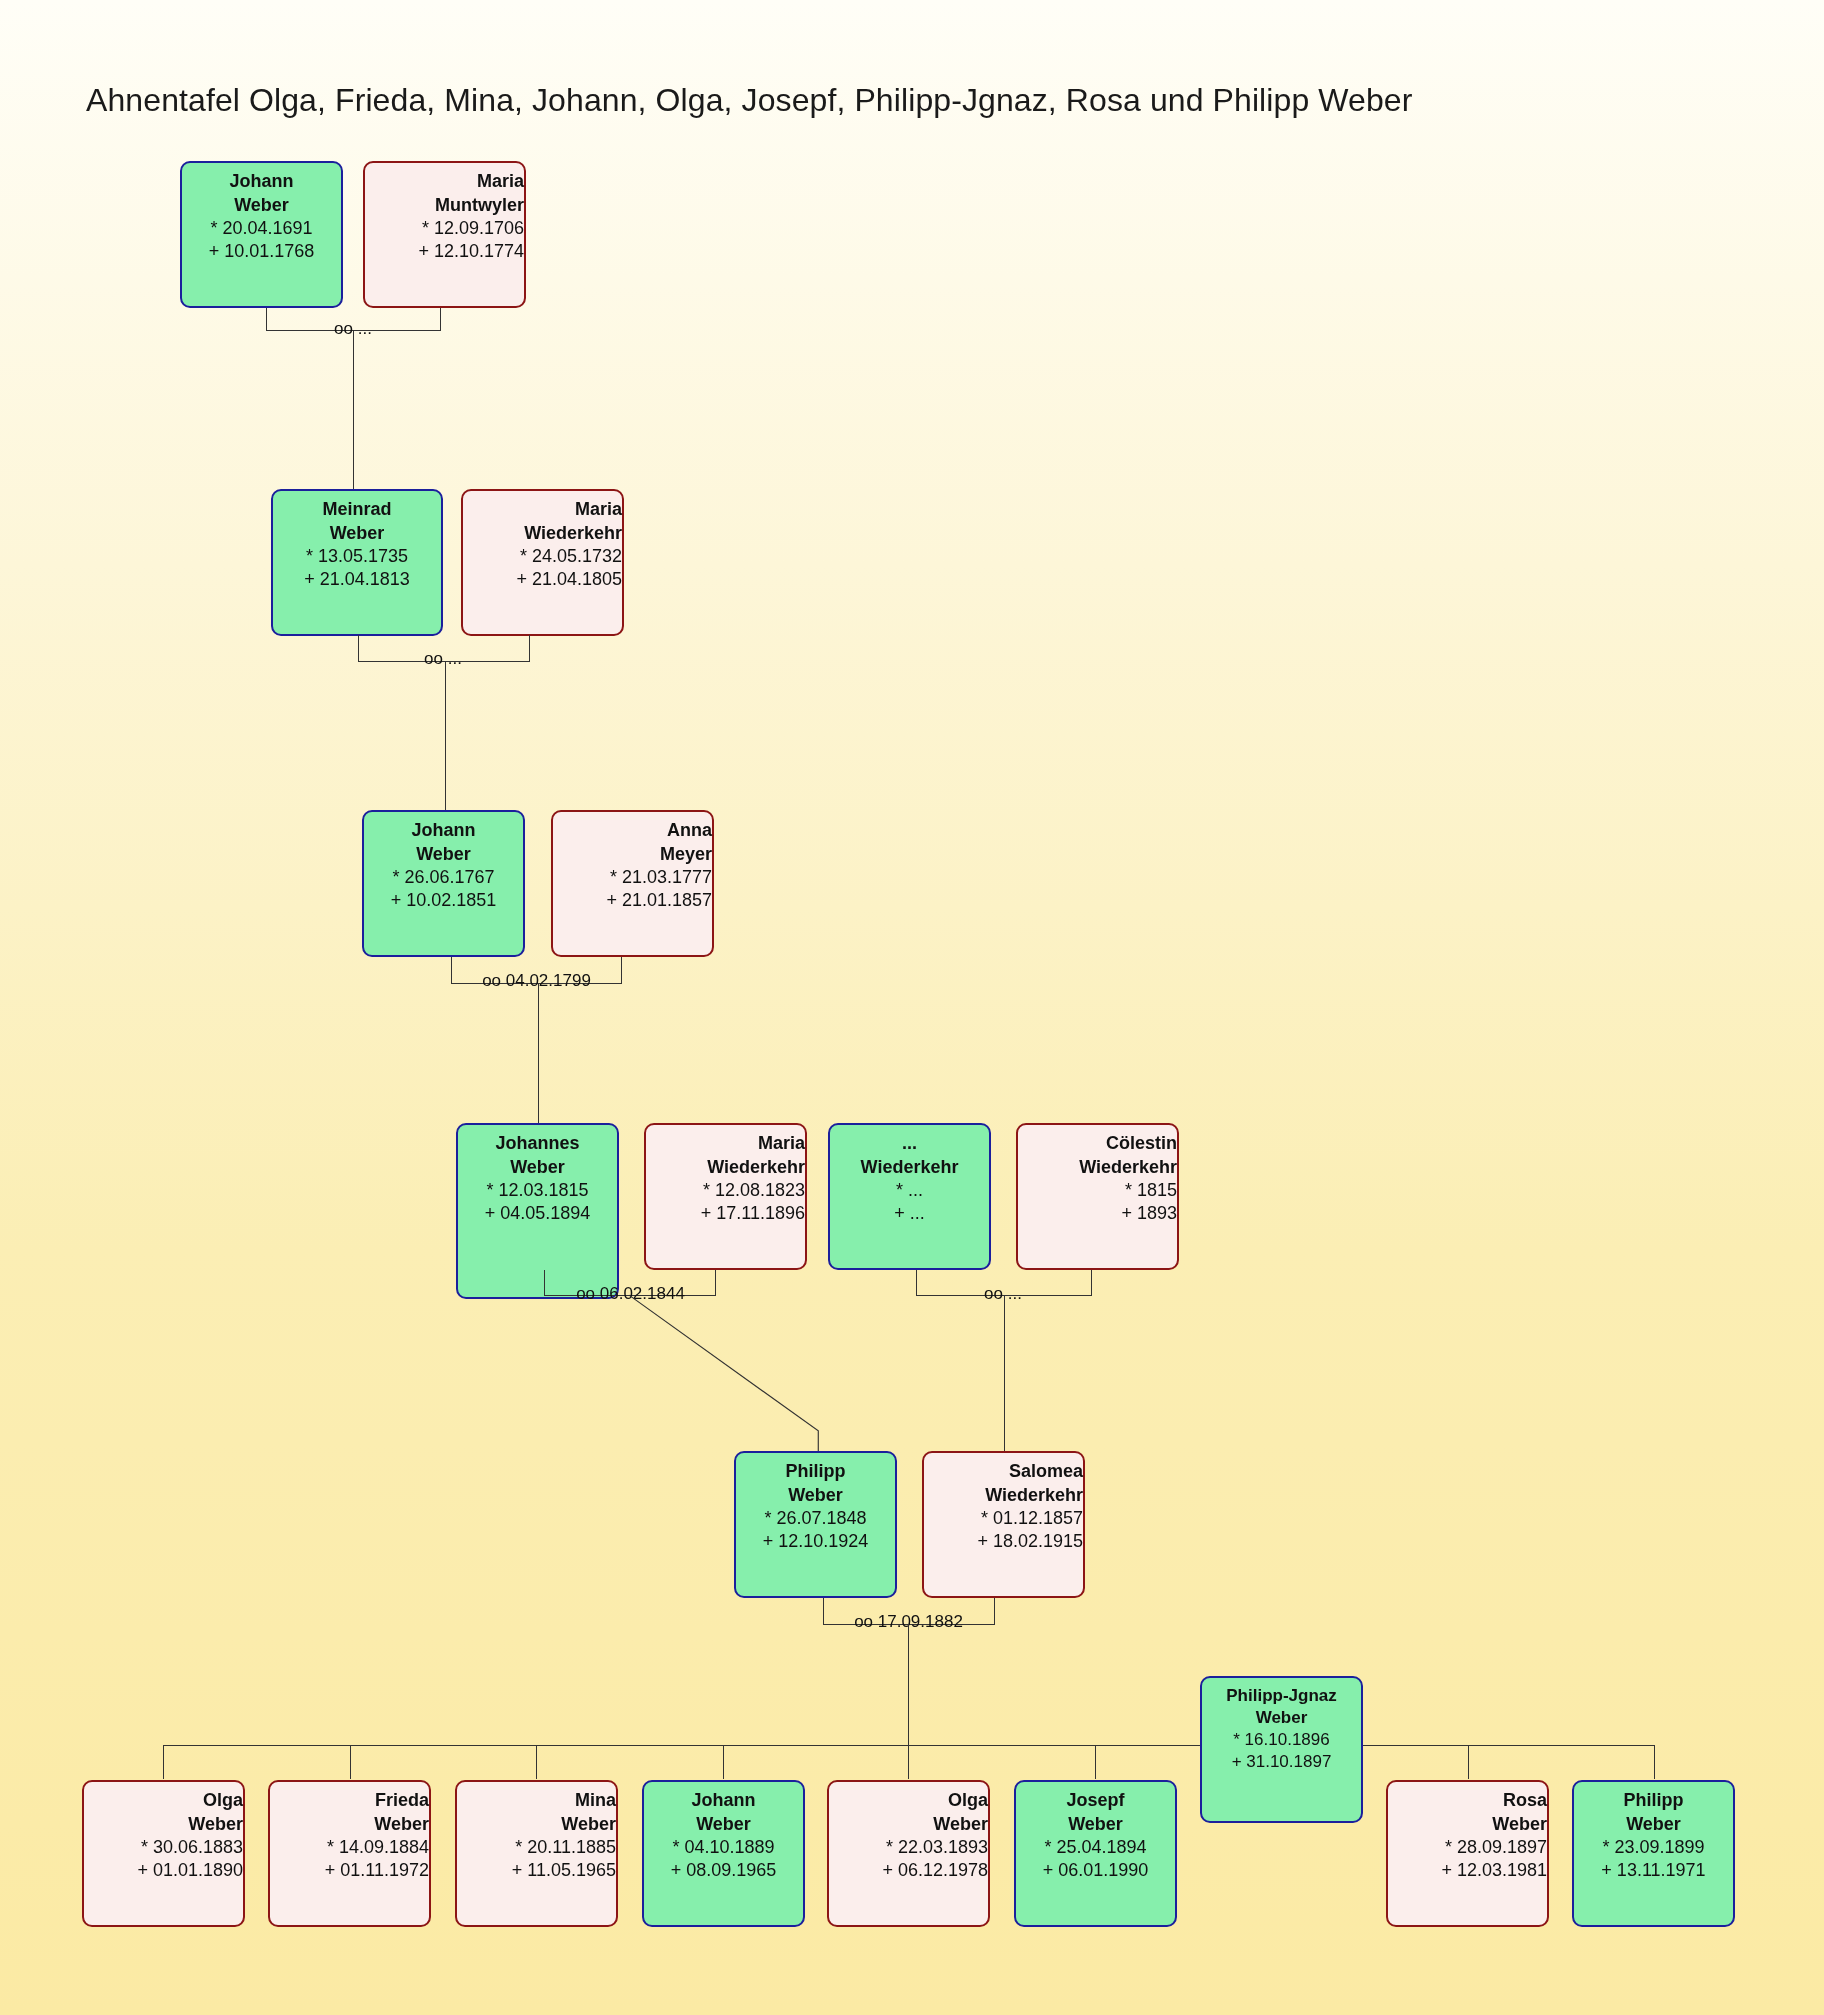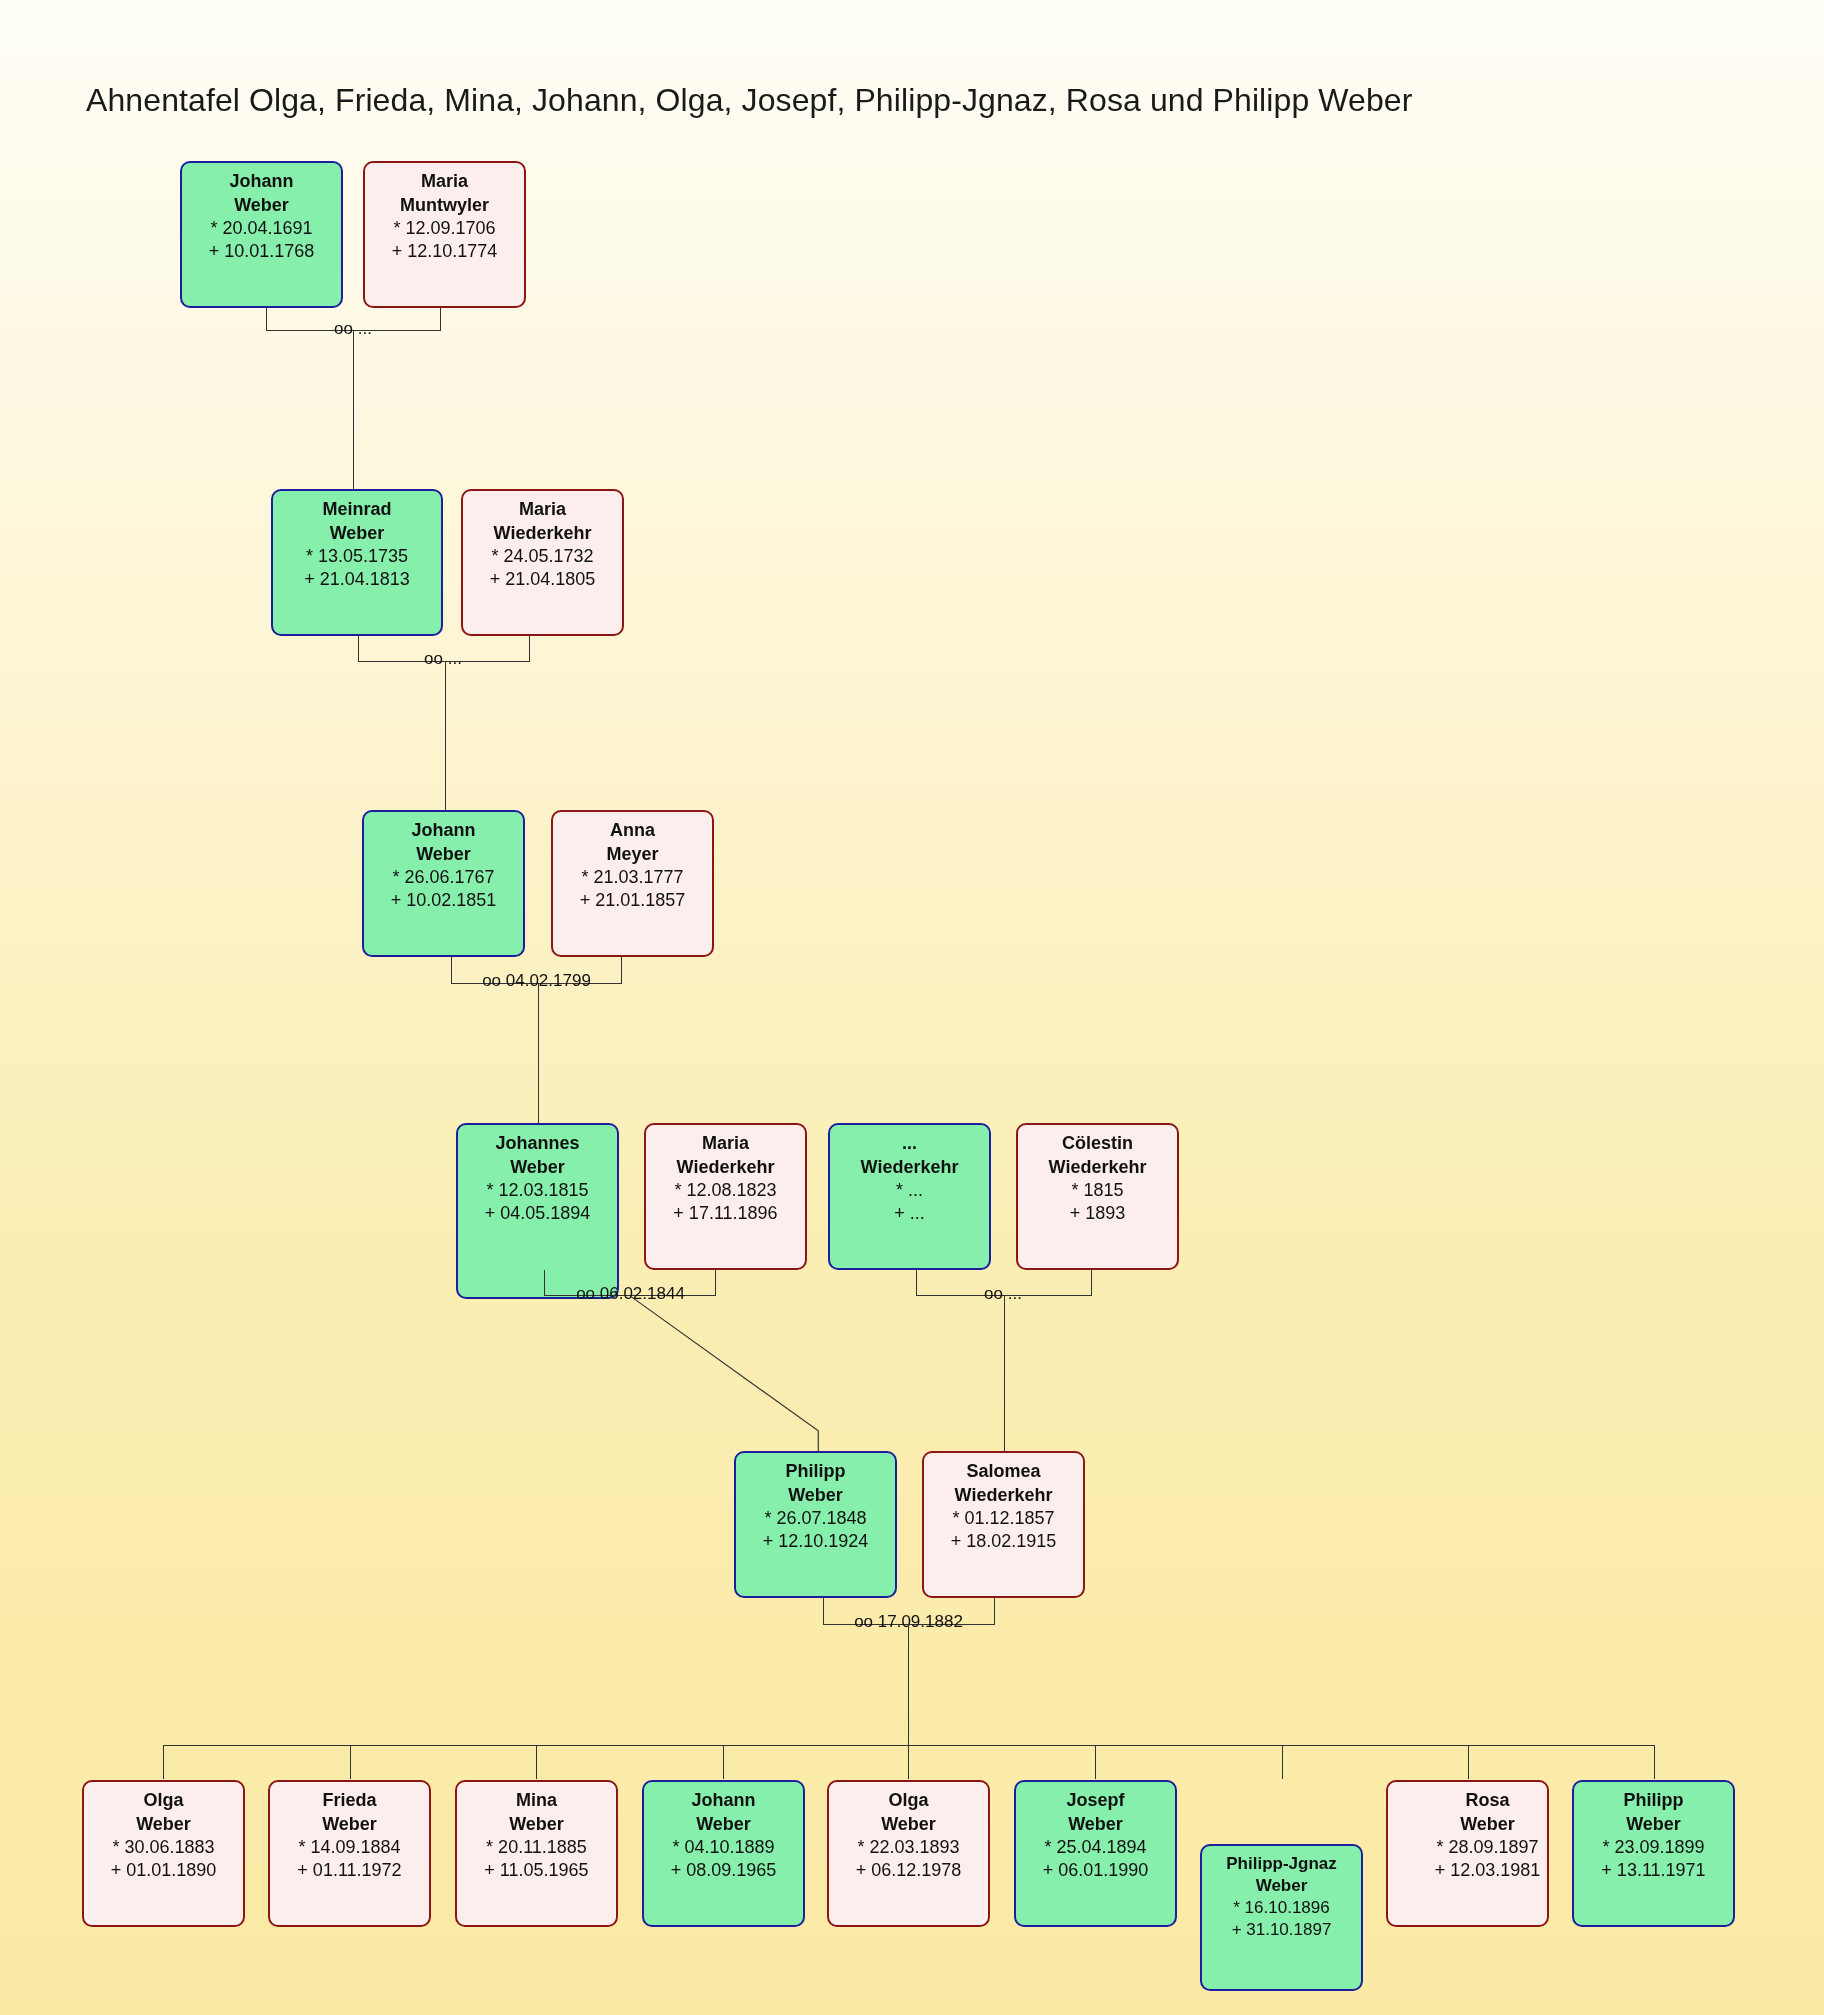--- a/index.html
+++ b/index.html
@@ -45,20 +45,21 @@
     display: block;
     font-weight: normal;
   }
   .male {
     background: #86efac;
     border: 2.9px solid #1b1f9c;
   }
   .female {
     background: #fbeeec;
     border: 2.9px solid #8c1515;
+    text-align: right;
   }
   .marrlabel {
     position: absolute;
     font-size: 17px;
     color: #111;
     background: transparent;
     white-space: nowrap;
     text-align: center;
   }
   .vline {
@@ -237,21 +238,21 @@
     <span class="nm">Weber</span>
     <span class="dt">* 22.03.1893</span>
     <span class="dt">+ 06.12.1978</span>
   </div>
   <div class="person male" style="left:1014px; top:1780px; width:163px; height:147px;">
     <span class="nm">Josepf</span>
     <span class="nm">Weber</span>
     <span class="dt">* 25.04.1894</span>
     <span class="dt">+ 06.01.1990</span>
   </div>
-  <div class="person male" style="left:1200px; top:1844px; width:163px; height:147px; font-size:17px;border-radius:10px;">
+  <div class="person male" style="left:1200px; top:1676px; width:163px; height:147px; font-size:17px;border-radius:10px;">
     <span class="nm">Philipp-Jgnaz</span>
     <span class="nm">Weber</span>
     <span class="dt">* 16.10.1896</span>
     <span class="dt">+ 31.10.1897</span>
   </div>
   <div class="person female" style="left:1386px; top:1780px; width:163px; height:147px;padding-left:40px;">
     <span class="nm">Rosa</span>
     <span class="nm">Weber</span>
     <span class="dt">* 28.09.1897</span>
     <span class="dt">+ 12.03.1981</span>

